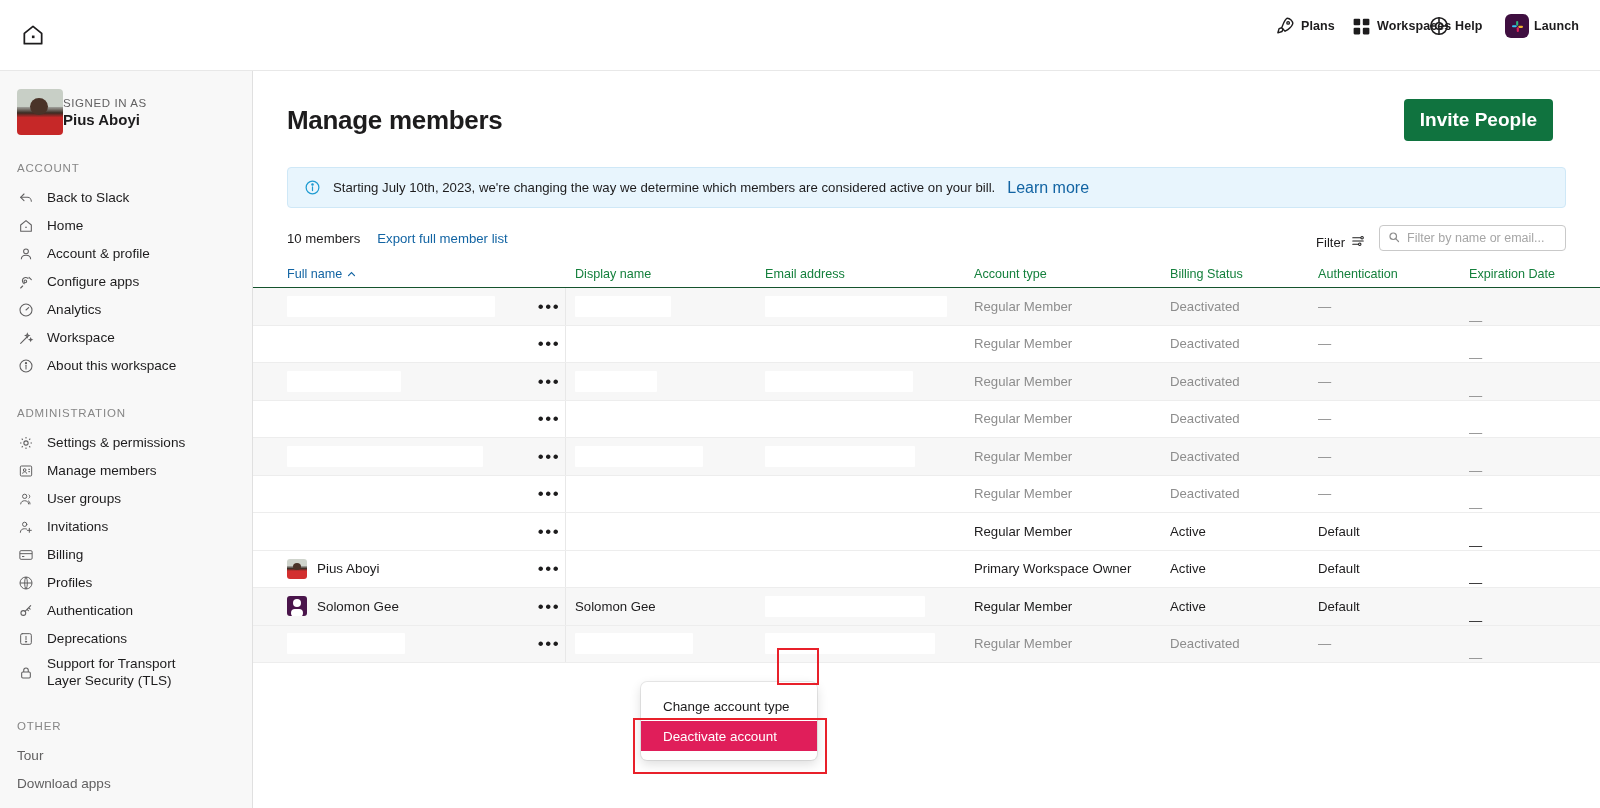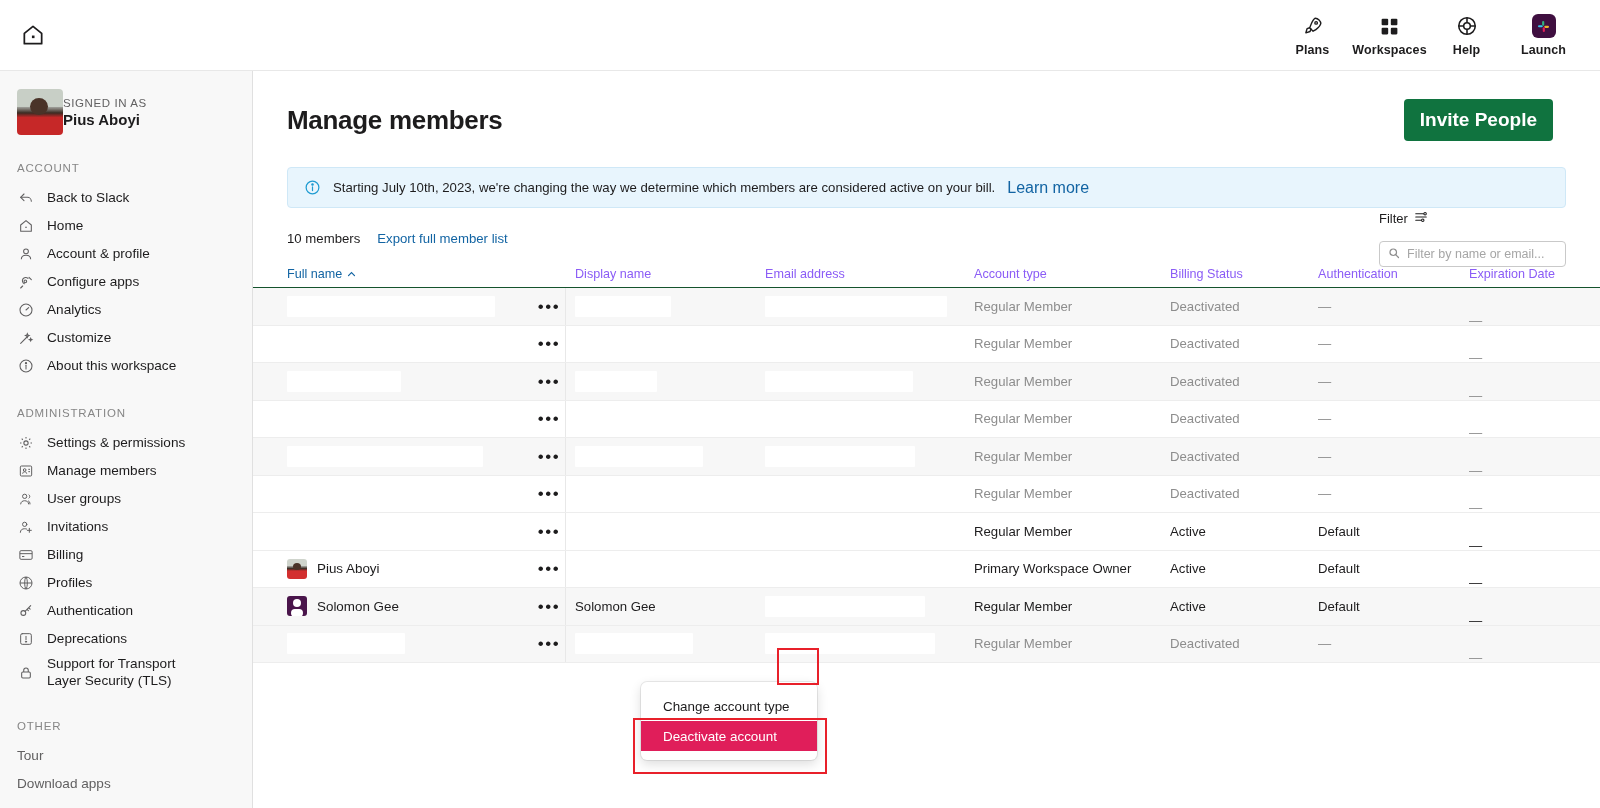--- a/index.html
+++ b/index.html
@@ -24,21 +24,21 @@
     width: 34px; height: 34px;
     display: flex; align-items: center; justify-content: center;
     cursor: pointer;
   }
   .topnav {
     position: absolute; right: 18px; top: 8px;
     display: flex; align-items: flex-start; gap: 0;
   }
   .topnav-item {
     width: 77px;
-    display: flex; flex-direction: column; align-items: center;
+    display: flex; flex-direction: row; align-items: center;
     gap: 5px; cursor: pointer; padding-top: 6px;
   }
   .topnav-icon { height: 24px; display:flex; align-items:center; justify-content:center; }
   .topnav-label {
     font-size: 12.5px; color: #1d1c1d; font-weight: 700;
     letter-spacing: .1px;
   }
   .slack-tile {
     width: 24px; height: 24px; border-radius: 6px;
     background: #3f0f40;
@@ -121,21 +121,21 @@
 
   .toolbar {
     display: flex; align-items: center;
     padding: 16px 34px 0 34px; height: 44px;
   }
   .member-count { font-size: 13.2px; color: #1d1c1d; }
   .export-link {
     font-size: 13.2px; color: #1264a3; text-decoration: none;
     margin-left: 17px; cursor: pointer;
   }
-  .toolbar-right { margin-left: auto; display: flex; align-items: flex-start; gap: 14px; flex-direction: column; }
+  .toolbar-right { margin-left: auto; display: flex; align-items: flex-end; gap: 14px; }
   .filter-btn {
     display: flex; align-items: center; gap: 6px;
     font-size: 13px; color: #1d1c1d; cursor: pointer;
   }
   .search-box {
     width: 187px; height: 26px;
     border: 1px solid #c9c9c9; border-radius: 4px;
     display: flex; align-items: center; gap: 7px; padding: 8px 8px;
     background: #fff;
   }
@@ -146,21 +146,21 @@
   .search-box input::placeholder { color: #a6a6a6; }
 
   
   .table { margin-top: 8px; width: 1347px; position: relative; }
   .thead {
     display: flex; align-items: flex-end;
     height: 28px; padding: 0 0 6px 0;
     border-bottom: 1px solid #14532d;
   }
   .th {
-    font-size: 12.6px; color: #8b5cf6;
+    font-size: 12.6px; color: #15803d;
     display: flex; align-items: center; gap: 5px;
   }
   .th.sorted { color: #1264a3; }
   .tr {
     display: flex; align-items: center;
     height: 37.5px;
     border-bottom: 1px solid #ededed;
     position: relative;
   }
   .tr.zebra { background: #f7f7f7; }
@@ -352,21 +352,21 @@
   </div>
 
   <div class="nav-item">
     <span class="nav-icon">
       <svg width="16" height="16" viewBox="0 0 24 24" fill="none" stroke="#616061" stroke-width="1.6" stroke-linecap="round">
         <path d="M4 20 15 9"></path>
           <path d="M14 5.5l.8 2 2 .8-2 .8-.8 2-.8-2-2-.8 2-.8z"></path>
           <path d="M19 12.5l.6 1.4 1.4.6-1.4.6-.6 1.4-.6-1.4-1.4-.6 1.4-.6z"></path>
       </svg>
     </span>
-    <span class="nav-label">Customize</span>
+    <span class="nav-label">Workspace</span>
   </div>
 
   <div class="nav-item">
     <span class="nav-icon">
       <svg width="16" height="16" viewBox="0 0 24 24" fill="none" stroke="#616061" stroke-width="1.6" stroke-linecap="round">
         <circle cx="12" cy="12" r="9"></circle>
           <path d="M12 11v5.5"></path>
           <circle cx="12" cy="7.8" r=".9" fill="#616061"></circle>
       </svg>
     </span>

